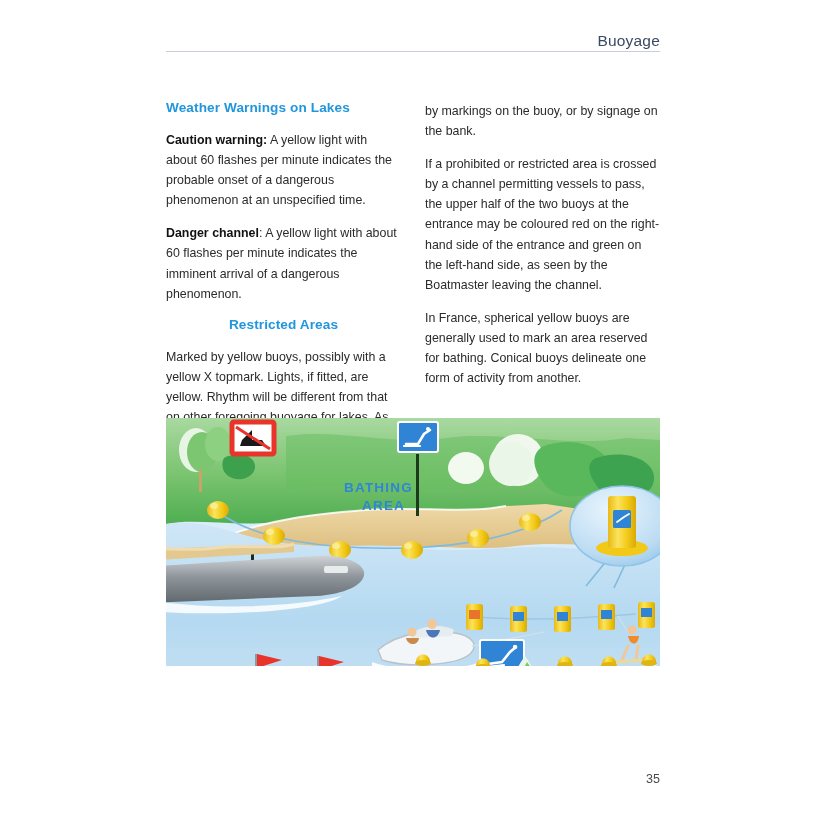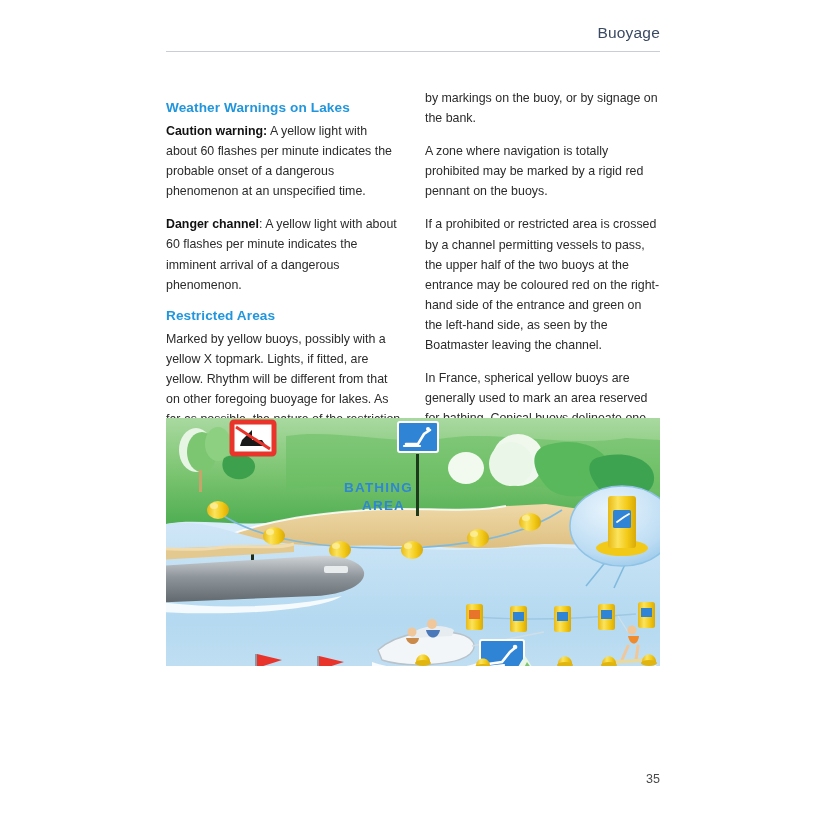--- a/index.html
+++ b/index.html
@@ -27,21 +27,21 @@
   .header {
     position: absolute;
     left: 166px;
     top: 24px;
     width: 494px;
     height: 30px;
   }
   .header-title {
     position: absolute;
     right: 0;
-    top: 0;
+    top: 8px;
     font-size: 15.5px;
     color: #3b4a63;
     letter-spacing: .2px;
     white-space: nowrap;
   }
   .header-rule {
     position: absolute;
     left: 0;
     top: 27px;
     width: 494px;
@@ -63,29 +63,29 @@
   }
   h2.sect {
     margin: 12px 0 4px 0;
     font-size: 13.6px;
     font-weight: bold;
     color: #2196dd;
     letter-spacing: .1px;
     line-height: 1.25;
   }
   .col p {
-    margin: 0 0 13px 0;
+    margin: 13px 0 13px 0;
     font-size: 12.4px;
     line-height: 1.62;
     color: #2b2b2b;
     text-align: left;
   }
   .col p:last-child { margin-bottom: 0; }
   .lead { font-weight: bold; color: #111; }
-  .spacer-top { margin-top: 15px; }
+  .spacer-top { margin-top: 15px; text-align: center; }
 
   
   .illus {
     position: absolute;
     left: 166px;
     top: 418px;
     width: 494px;
     height: 248px;
     overflow: hidden;
     background: #cfe6f7;
@@ -116,21 +116,20 @@
     <div class="col">
       <h2 class="sect">Weather Warnings on Lakes</h2>
       <p><span class="lead">Caution warning:</span><span> A yellow light with about 60 flashes per minute indicates the probable onset of a dangerous phenomenon at an unspecified time.</span></p>
       <p><span class="lead">Danger channel</span><span>: A yellow light with about 60 flashes per minute indicates the imminent arrival of a dangerous phenomenon.</span></p>
       <h2 class="sect spacer-top">Restricted Areas</h2>
       <p>Marked by yellow buoys, possibly with a yellow X topmark. Lights, if fitted, are yellow. Rhythm will be different from that on other foregoing buoyage for lakes. As far as possible, the nature of the restriction or prohibition will be made clear on charts,</p>
     </div>
 
     <div class="col">
       <p>by markings on the buoy, or by signage on the bank.</p>
-      <p>A zone where navigation is totally prohibited may be marked by a rigid red pennant on the buoys.</p>
       <p>If a prohibited or restricted area is crossed by a channel permitting vessels to pass, the upper half of the two buoys at the entrance may be coloured red on the right-hand side of the entrance and green on the left-hand side, as seen by the Boatmaster leaving the channel.</p>
       <p>In France, spherical yellow buoys are generally used to mark an area reserved for bathing. Conical buoys delineate one form of activity from another.</p>
     </div>
 
   </div>
 
   <div class="illus">
     <svg width="494" height="340" viewBox="0 0 494 340" xmlns="http://www.w3.org/2000/svg">
       <defs>
         <linearGradient id="gGrassTop" x1="0" y1="0" x2="0" y2="1">

